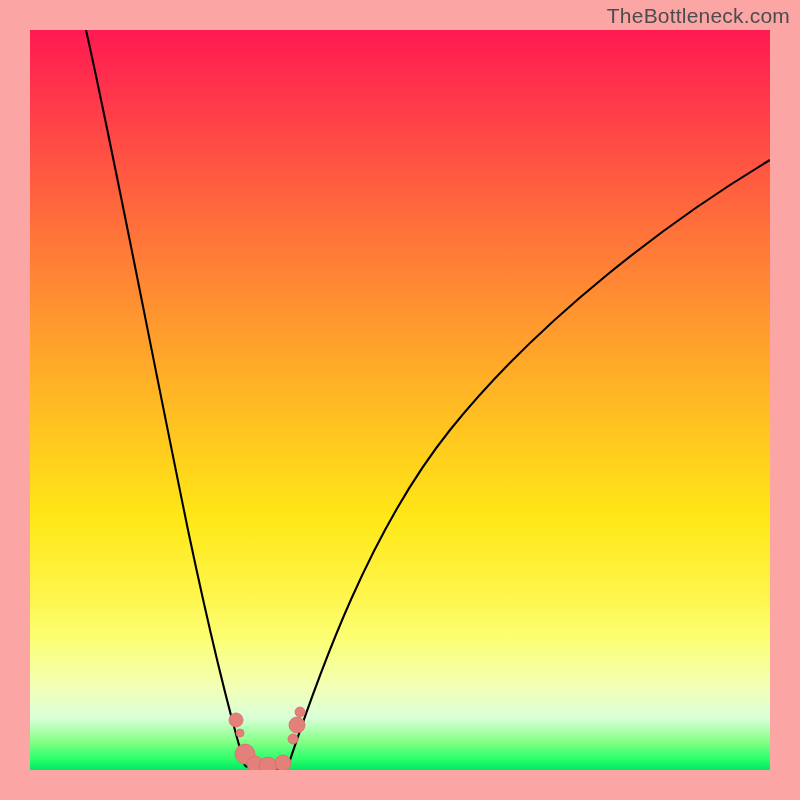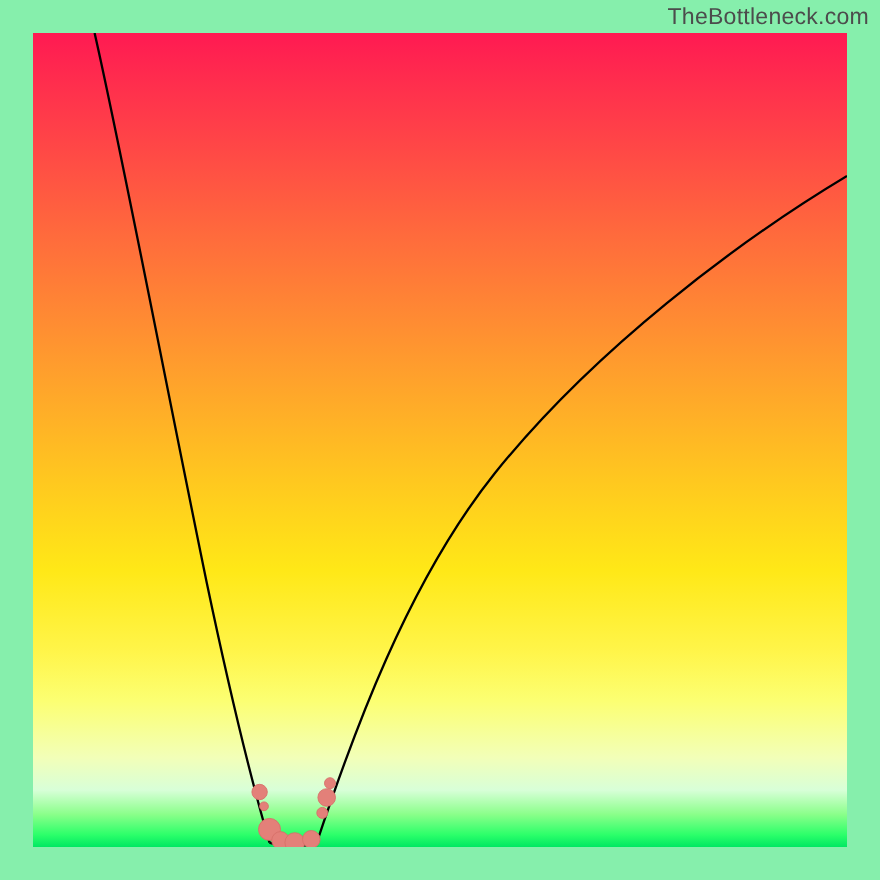--- a/index.html
+++ b/index.html
@@ -10,21 +10,21 @@
     background: #000;
     overflow: hidden;
     font-family: Arial, Helvetica, sans-serif;
   }
   .frame {
     position: absolute;
     left: 0;
     top: 0;
     width: 800px;
     height: 800px;
-    background: #86efac;
+    background: #fca5a5;
   }
   .plot-area {
     position: absolute;
     left: 30px;
     top: 30px;
     width: 740px;
     height: 740px;
     overflow: hidden;
   }
   .gradient {

